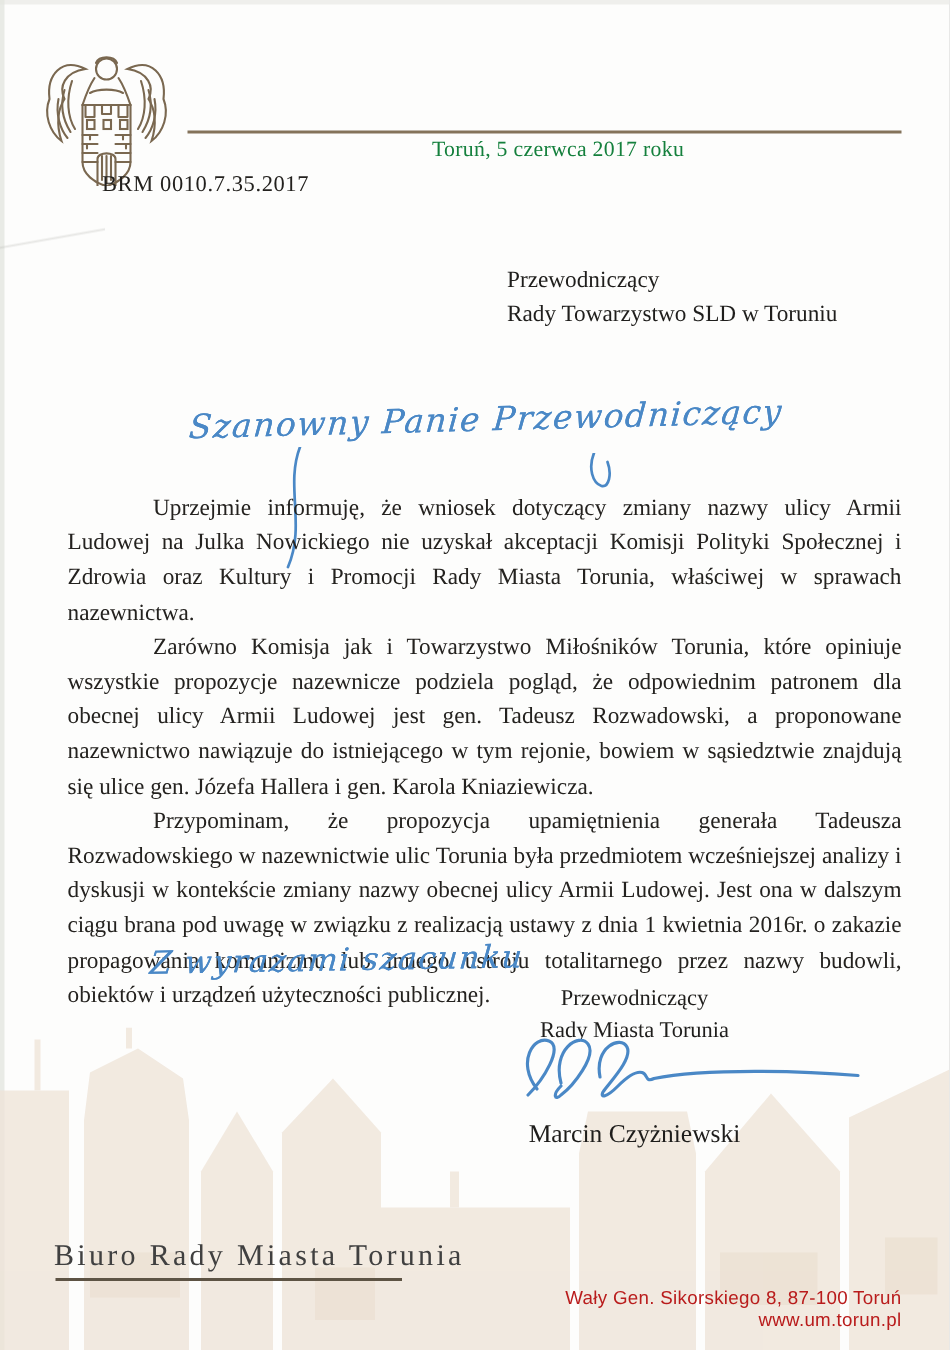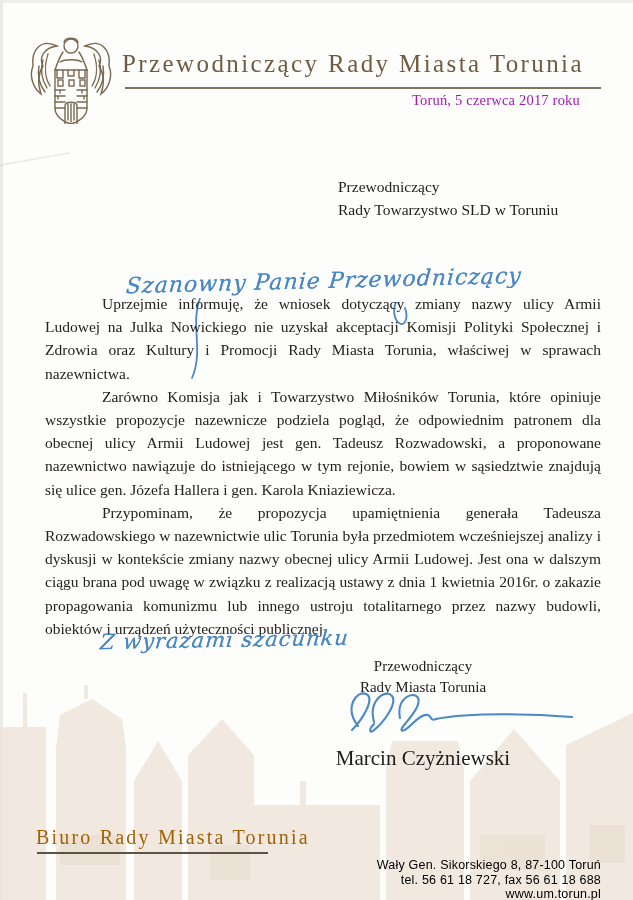--- a/index.html
+++ b/index.html
@@ -19,22 +19,22 @@
     background:linear-gradient(170deg,transparent 46%,rgba(190,190,185,.35) 50%,transparent 54%);}
   
   .watermark{position:absolute;left:0;bottom:0;width:633px;height:215px;}
   
   .logo{position:absolute;left:27px;top:32px;width:88px;height:92px;}
   .title{
     position:absolute;left:122px;top:50px;width:490px;
     font-size:25px;letter-spacing:2.4px;color:#6e5c42;white-space:nowrap;
   }
   .title-rule{position:absolute;left:125px;top:87px;width:476px;height:2px;background:#84735a;}
-  .date-line{position:absolute;left:300px;top:92px;width:280px;text-align:right;
-    font-size:14.5px;color:#a21caf;letter-spacing:.2px;}
+  .date-line{position:absolute;left:288px;top:92px;width:280px;text-align:left;
+    font-size:14.5px;color:#15803d;letter-spacing:.2px;}
   .ref-number{position:absolute;left:68px;top:115px;font-size:15px;color:#23211e;letter-spacing:.4px;}
   
   .recipient{position:absolute;left:338px;top:153px;font-size:15.5px;color:#1f1e1c;line-height:22.5px;}
   .recipient .gap{height:23px;}
   
   .hand{
     font-family:"DejaVu Serif", serif;
     font-style:italic;
     color:#4a88c6;
     white-space:nowrap;
@@ -45,42 +45,42 @@
     font-size:22px;letter-spacing:1px;
     transform:rotate(-1.5deg) skewX(-6deg);
   }
   .hand-closing{
     position:absolute;left:100px;top:628px;
     font-size:21px;letter-spacing:1px;
     transform:rotate(-1deg) skewX(-6deg);
   }
   .ink-stroke{position:absolute;pointer-events:none;}
   
-  .letter-body{position:absolute;left:45px;top:292px;width:556px;}
+  .letter-body{position:absolute;left:45px;top:327px;width:556px;}
   .letter-body p{
     margin:0;
     font-size:15.5px;line-height:23.2px;
     text-align:justify;text-indent:57px;
     color:#24221f;
   }
   
   .sig-block{position:absolute;left:318px;top:656px;width:210px;text-align:center;}
   .sig-title{font-size:15px;line-height:21px;color:#1f1e1c;}
   .sig-scribble{position:absolute;left:22px;top:30px;width:240px;height:52px;}
-  .sig-name{margin-top:48px;font-size:21px;color:#1e1d1b;}
+  .sig-name{margin-top:48px;font-size:17px;color:#1e1d1b;}
   
   .footer-office{
     position:absolute;left:36px;top:826px;
-    font-size:20px;letter-spacing:2.2px;color:#a16207;white-space:nowrap;
+    font-size:20px;letter-spacing:2.2px;color:#404040;white-space:nowrap;
   }
   .footer-office-rule{position:absolute;left:37px;top:852px;width:231px;height:2px;background:#5d5344;}
   .footer-address{
     position:absolute;right:32px;top:858px;width:300px;
     font-family:"Liberation Sans", sans-serif;
-    font-size:12.5px;line-height:14.5px;color:#000000;
+    font-size:12.5px;line-height:14.5px;color:#b91c1c;
     text-align:right;letter-spacing:.2px;
   }
 </style>
 </head>
 <body>
 
 <div class="page">
 
   <div class="edge-top"></div>
   <div class="edge-left"></div>
@@ -131,23 +131,23 @@
       <rect x="42" y="48" width="5" height="6"></rect>
       <rect x="53" y="48" width="5" height="6"></rect>
 
       <path d="M38,92 L38,74 C38,69 50,69 50,74 L50,92"></path>
       <path d="M41,72 L41,88 M44,72 L44,90 M47,72 L47,88"></path>
 
       <path d="M28,58 L38,58 M50,58 L60,58 M28,64 L38,64 M50,64 L60,64 M28,70 L38,70 M50,70 L60,70 M28,76 L38,76 M50,76 L60,76 M33,61 L33,58 M55,61 L55,58 M31,67 L31,64 M57,67 L57,64"></path>
     </g>
   </svg>
 
-  <div class="title">Przewodniczący Rady Miasta Torunia</div>
   <div class="title-rule"></div>
   <div class="date-line">Toruń, 5 czerwca 2017 roku</div>
+  <div class="ref-number">BRM 0010.7.35.2017</div>
 
   <div class="recipient">
     <div class="gap"></div>
     <div>Przewodniczący</div>
     <div>Rady Towarzystwo SLD w Toruniu</div>
   </div>
 
   <div class="hand hand-greeting">Szanowny Panie Przewodniczący</div>
   <svg class="ink-stroke" style="left:188px;top:298px;" width="20" height="82" viewBox="0 0 20 82" aria-hidden="true">
     <path d="M12,0 C2,26 16,52 4,80" stroke="#4a88c6" stroke-width="1.8" fill="none" stroke-linecap="round"></path>
@@ -173,17 +173,16 @@
                M60,32 C56,12 74,4 78,12 C82,20 66,36 62,42 C60,46 64,46 72,38 C78,32 84,28 88,29 C92,30 90,36 96,33
                C130,26 196,28 232,31" stroke="#4a88c6" stroke-width="2.1" fill="none" stroke-linecap="round"></path>
     </svg>
     <div class="sig-name">Marcin Czyżniewski</div>
   </div>
 
   <div class="footer-office">Biuro Rady Miasta Torunia</div>
   <div class="footer-office-rule"></div>
   <div class="footer-address">
     <div>Wały Gen. Sikorskiego 8, 87-100 Toruń</div>
-    <div>tel.  56 61 18 727,  fax  56 61 18 688</div>
     <div>www.um.torun.pl</div>
   </div>
 
 </div>
 
 </body></html>

